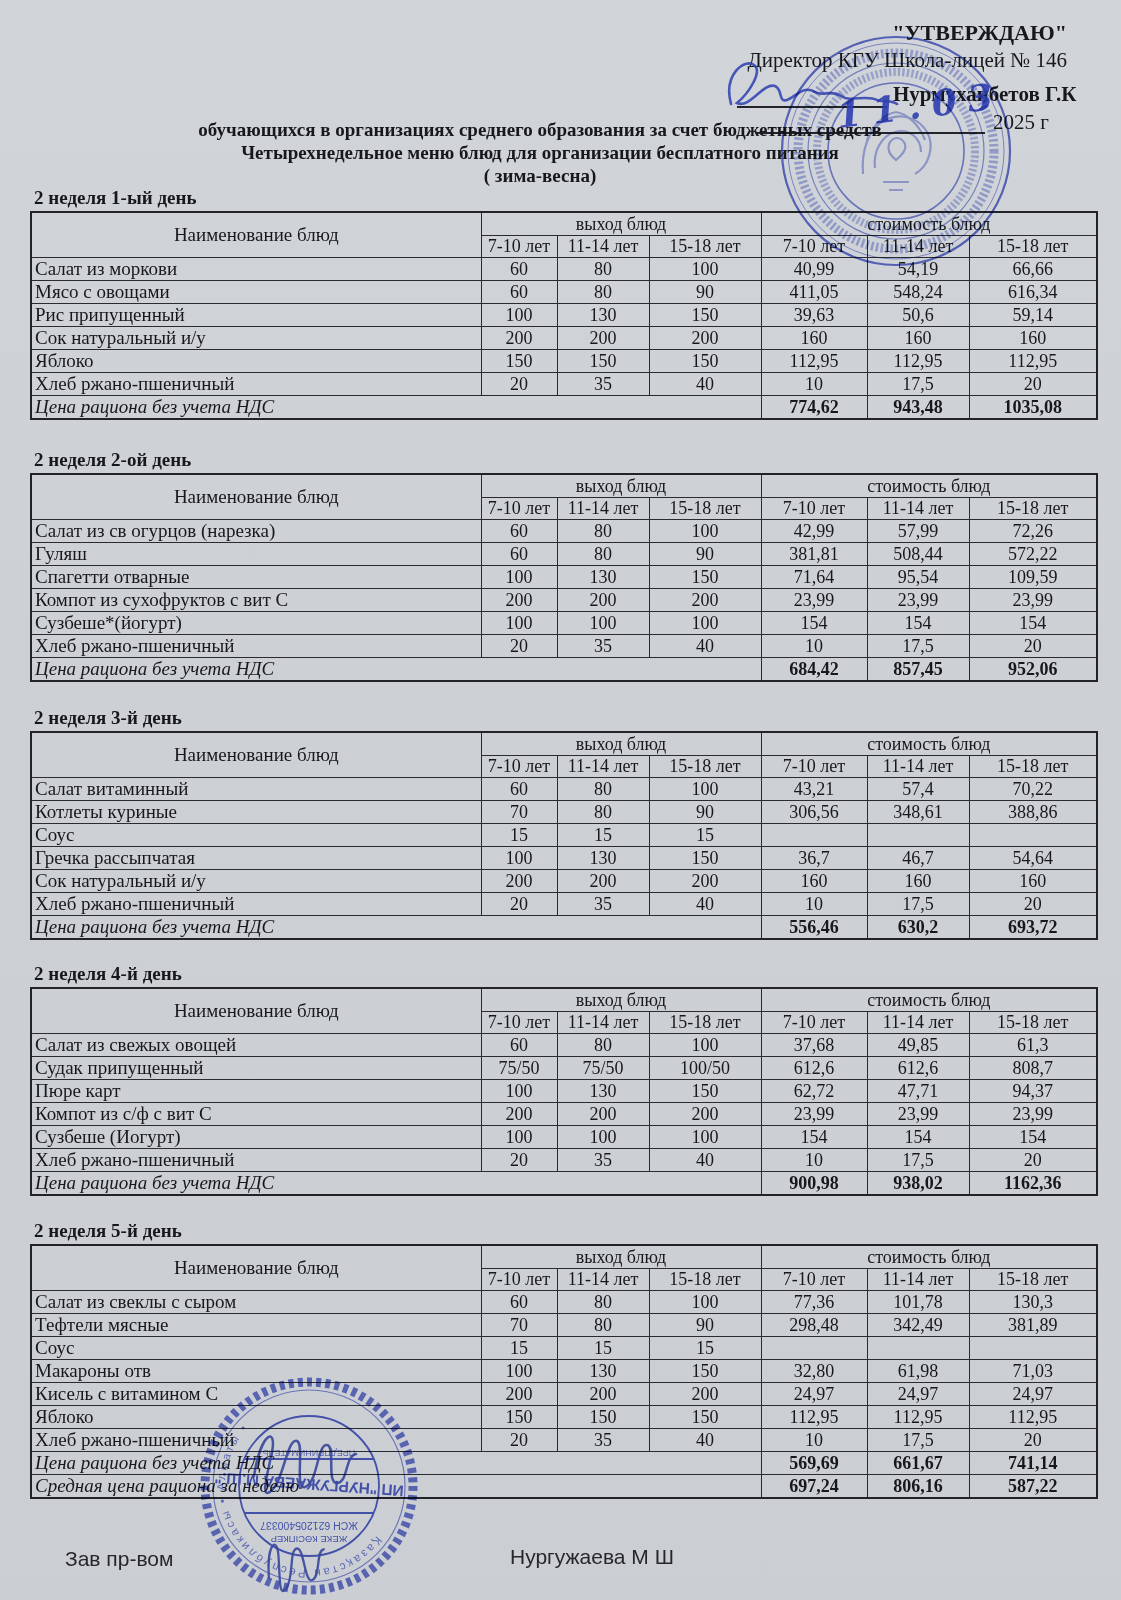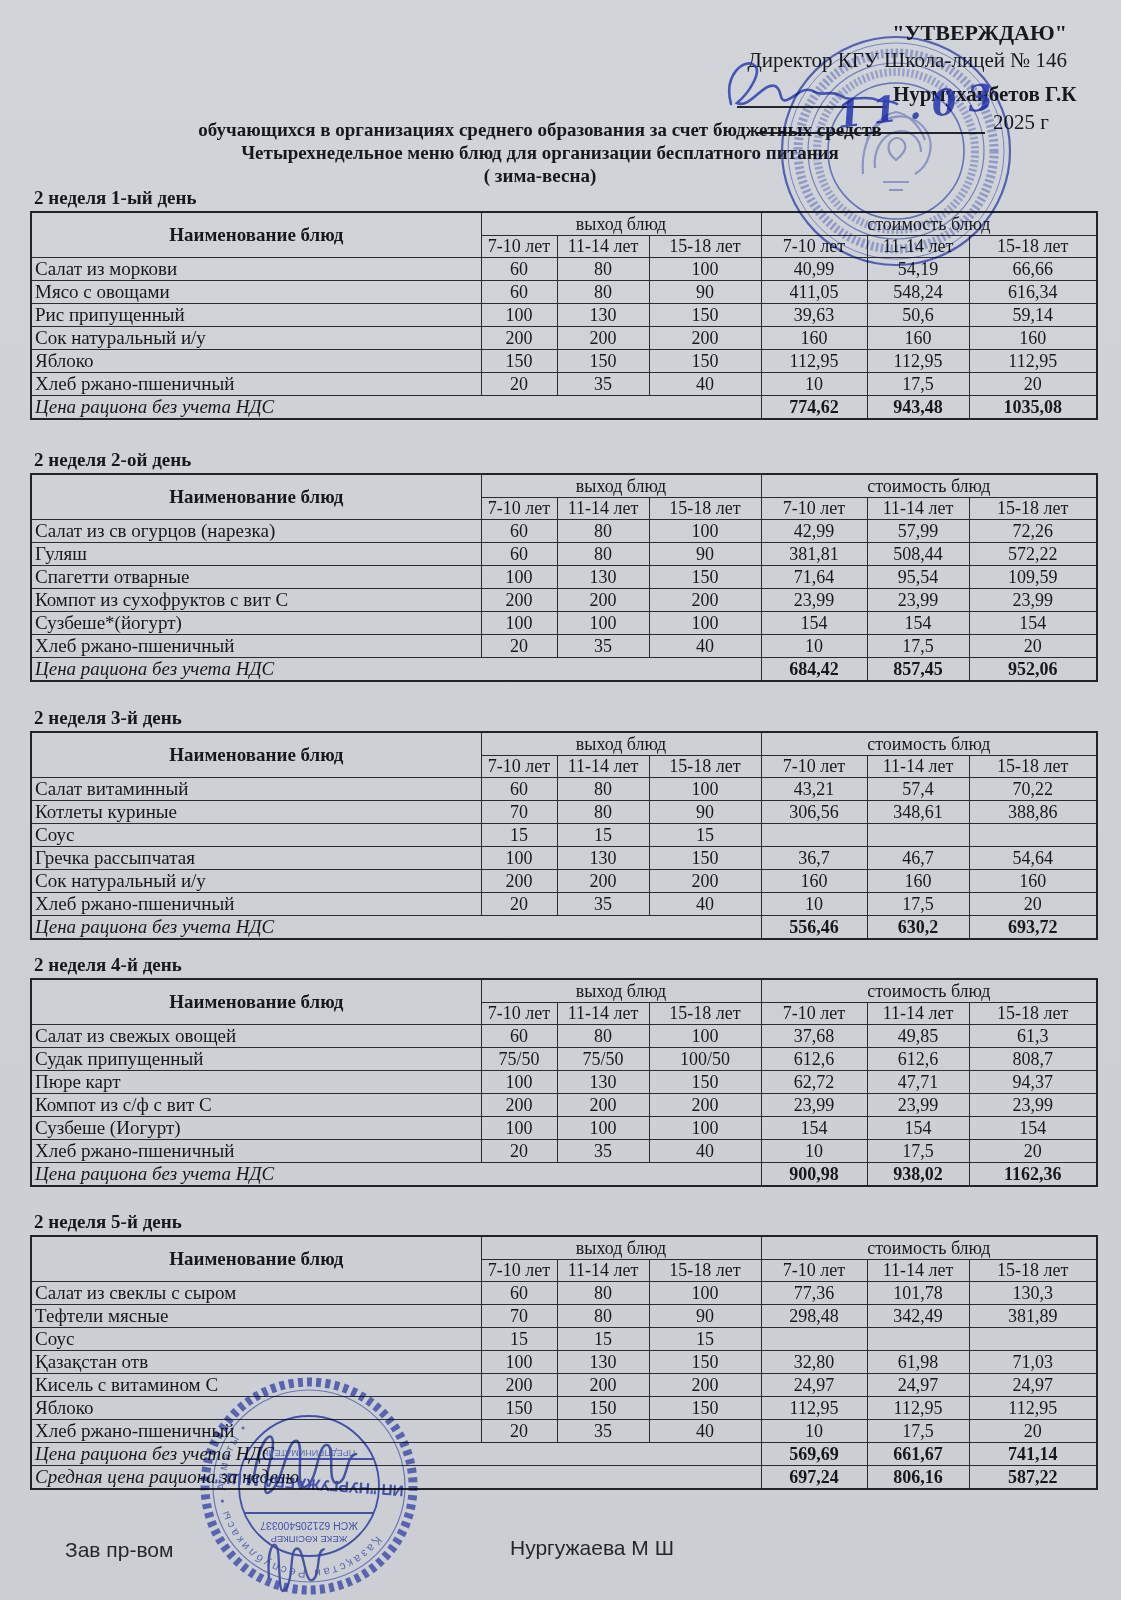--- a/index.html
+++ b/index.html
@@ -30,30 +30,30 @@
     transform:rotate(-7deg);opacity:.9;
   }
   .sig-top{position:absolute;top:56px;left:723px;overflow:visible;}
 
   
   .content{position:relative;padding:0 25px 0 30px;}
   section.day h3{
     margin:0 0 3px 4px;font-size:19px;font-weight:bold;line-height:20px;
   }
   .s1{margin-top:2px;}
-  .s2{margin-top:30px;} .s3{margin-top:26px;} .s4{margin-top:15px;} .s5{margin-top:25px;}
+  .s2{margin-top:30px;} .s3{margin-top:26px;} .s4{margin-top:24px;} .s5{margin-top:25px;}
   table.menu{
     border-collapse:collapse;table-layout:fixed;width:1066px;
     font-size:18px;
   }
   table.menu th,table.menu td{
     border:1.5px solid #2a2b30;padding:0 3px;overflow:hidden;white-space:nowrap;
   }
   table.menu{border:2px solid #222329;}
-  th.h-name{font-weight:bold;font-size:19px;text-align:center;height:43px;}
+  th.h-name{font-weight:normal;font-size:19px;text-align:center;height:43px;}
   th.h-group{font-weight:normal;font-size:18px;text-align:center;height:22px;}
   th.h-age{font-weight:normal;font-size:18px;text-align:center;height:20px;}
   td.c-name{font-size:19px;text-align:left;vertical-align:bottom;height:20px;padding-left:5px;}
   td.c-num{text-align:center;vertical-align:middle;height:20px;}
   td.c-total-label{font-style:italic;font-size:19px;text-align:left;height:22px;padding-left:5px;vertical-align:middle;}
   td.c-total{font-weight:bold;text-align:center;vertical-align:middle;height:22px;}
 
   
   .doc-footer{position:relative;height:160px;margin-top:30px;
     font-family:"Liberation Sans","DejaVu Sans",sans-serif;font-size:21px;color:#26272b;}
@@ -504,21 +504,21 @@
             <tr>
               <td class="c-name">Соус</td>
               <td class="c-num">15</td>
               <td class="c-num">15</td>
               <td class="c-num">15</td>
               <td class="c-num"></td>
               <td class="c-num"></td>
               <td class="c-num"></td>
             </tr>
             <tr>
-              <td class="c-name">Қазақстан отв</td>
+              <td class="c-name">Макароны отв</td>
               <td class="c-num">100</td>
               <td class="c-num">130</td>
               <td class="c-num">150</td>
               <td class="c-num">32,80</td>
               <td class="c-num">61,98</td>
               <td class="c-num">71,03</td>
             </tr>
             <tr>
               <td class="c-name">Кисель с витамином С</td>
               <td class="c-num">200</td>

